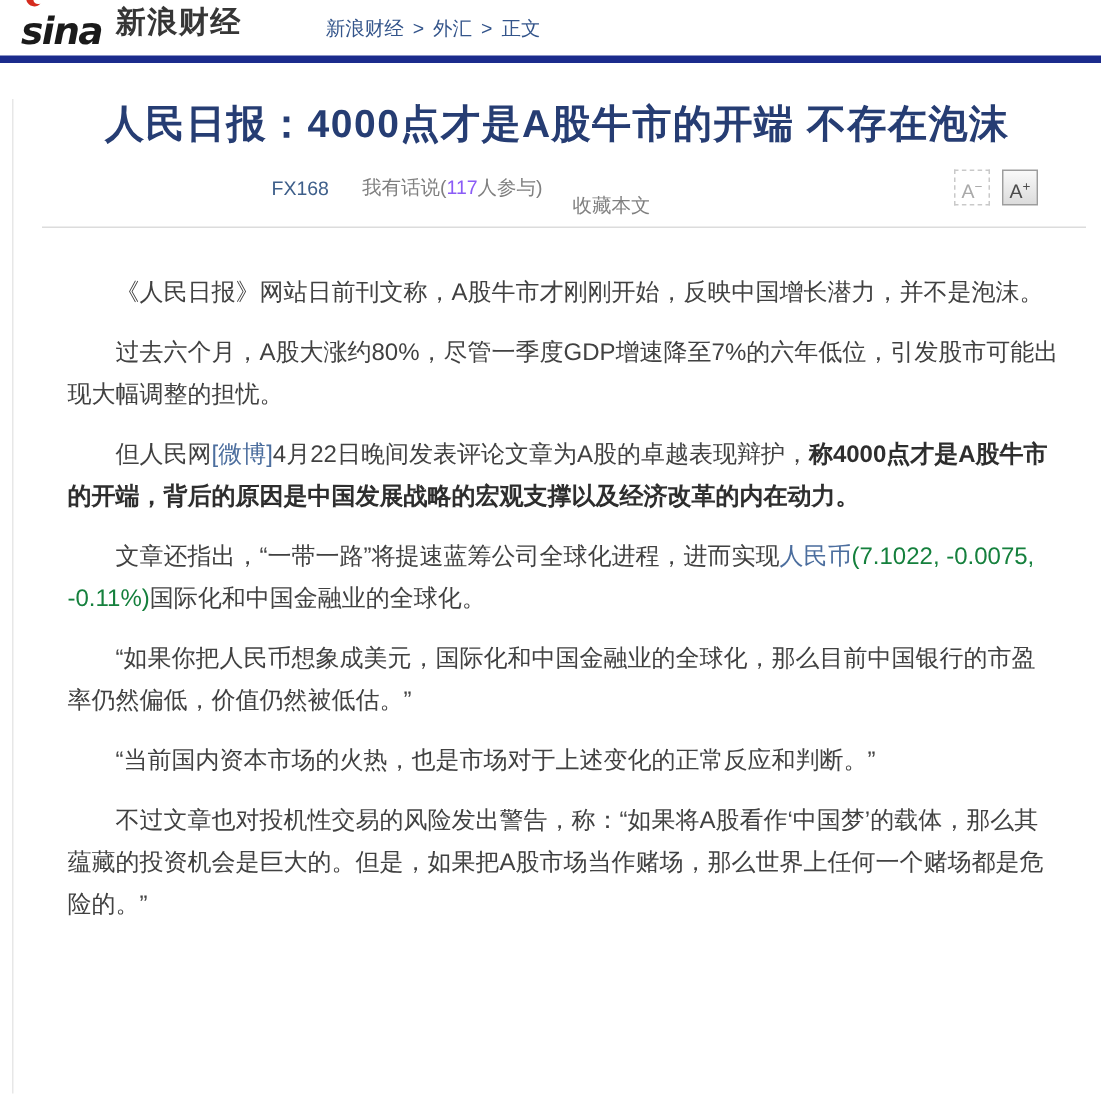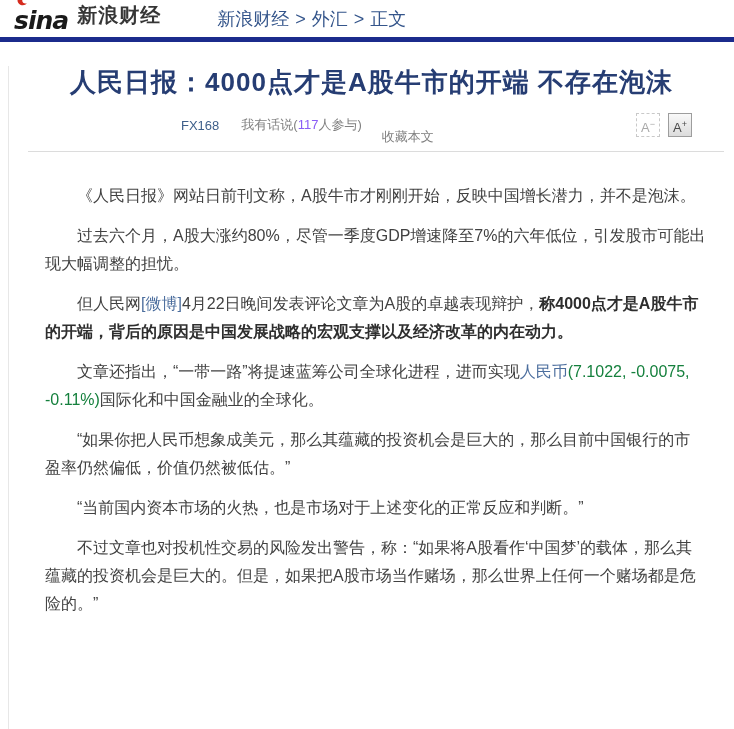--- a/index.html
+++ b/index.html
@@ -8,21 +8,21 @@
 
   
   .site-header { height:37px; display:flex; align-items:center; padding-left:14px; }
   .logo { display:flex; cursor:pointer; }
   .sina-word { position:relative; font-family:"DejaVu Sans",sans-serif;
     font-weight:800; font-style:italic; font-size:25px; line-height:25px;
     letter-spacing:-1px; color:#1a1a1a; padding-top:4px; }
   .flame { position:absolute; top:-7px; left:14px; }
   .brand { font-size:20px; font-weight:bold; color:#363636; margin-left:9px;
     letter-spacing:1px; line-height:22px; }
-  .breadcrumb { margin-left:56px; font-size:18px; color:#34558b; }
+  .breadcrumb { margin-left:56px; font-size:13px; color:#34558b; }
   .breadcrumb a { color:#34558b; text-decoration:none; cursor:pointer; }
   .crumb-sep { margin:0 6px; color:#34558b; }
 
   .navy-bar { height:5px; background:#1b2b8c; width:100%; }
 
   
   .article-box { border-left:1px solid #e7e7e7; margin-left:8px;
     width:726px; min-height:686px; padding:0 0 0 0; }
 
   h1.article-title { text-align:center; font-size:26px; line-height:32px;
@@ -87,17 +87,17 @@
     </div>
   </div>
 
   <hr class="meta-sep">
 
   <div class="article-body">
     <p><span>《人民日报》网站日前刊文称，A股牛市才刚刚开始，反映中国增长潜力，并不是泡沫。</span></p>
     <p><span>过去六个月，A股大涨约80%，尽管一季度GDP增速降至7%的六年低位，引发股市可能出现大幅调整的担忧。</span></p>
     <p><span>但人民网</span><a class="run-link">[微博]</a><span>4月22日晚间发表评论文章为A股的卓越表现辩护，</span><span class="run-bold">称4000点才是A股牛市的开端，背后的原因是中国发展战略的宏观支撑以及经济改革的内在动力。</span></p>
     <p><span>文章还指出，“一带一路”将提速蓝筹公司全球化进程，进而实现</span><a class="run-link">人民币</a><span class="run-green">(7.1022, -0.0075, -0.11%)</span><span>国际化和中国金融业的全球化。</span></p>
-    <p><span>“如果你把人民币想象成美元，那么其蕴藏的投资机会是巨大的，那么目前中国银行的市盈率仍然偏低，价值仍然被低估。”</span></p>
+    <p><span>“如果你把人民币想象成美元，国际化和中国金融业的全球化，那么目前中国银行的市盈率仍然偏低，价值仍然被低估。”</span></p>
     <p><span>“当前国内资本市场的火热，也是市场对于上述变化的正常反应和判断。”</span></p>
     <p><span>不过文章也对投机性交易的风险发出警告，称：“如果将A股看作‘中国梦’的载体，那么其蕴藏的投资机会是巨大的。但是，如果把A股市场当作赌场，那么世界上任何一个赌场都是危险的。”</span></p>
   </div>
 </main>
 
 </body></html>

